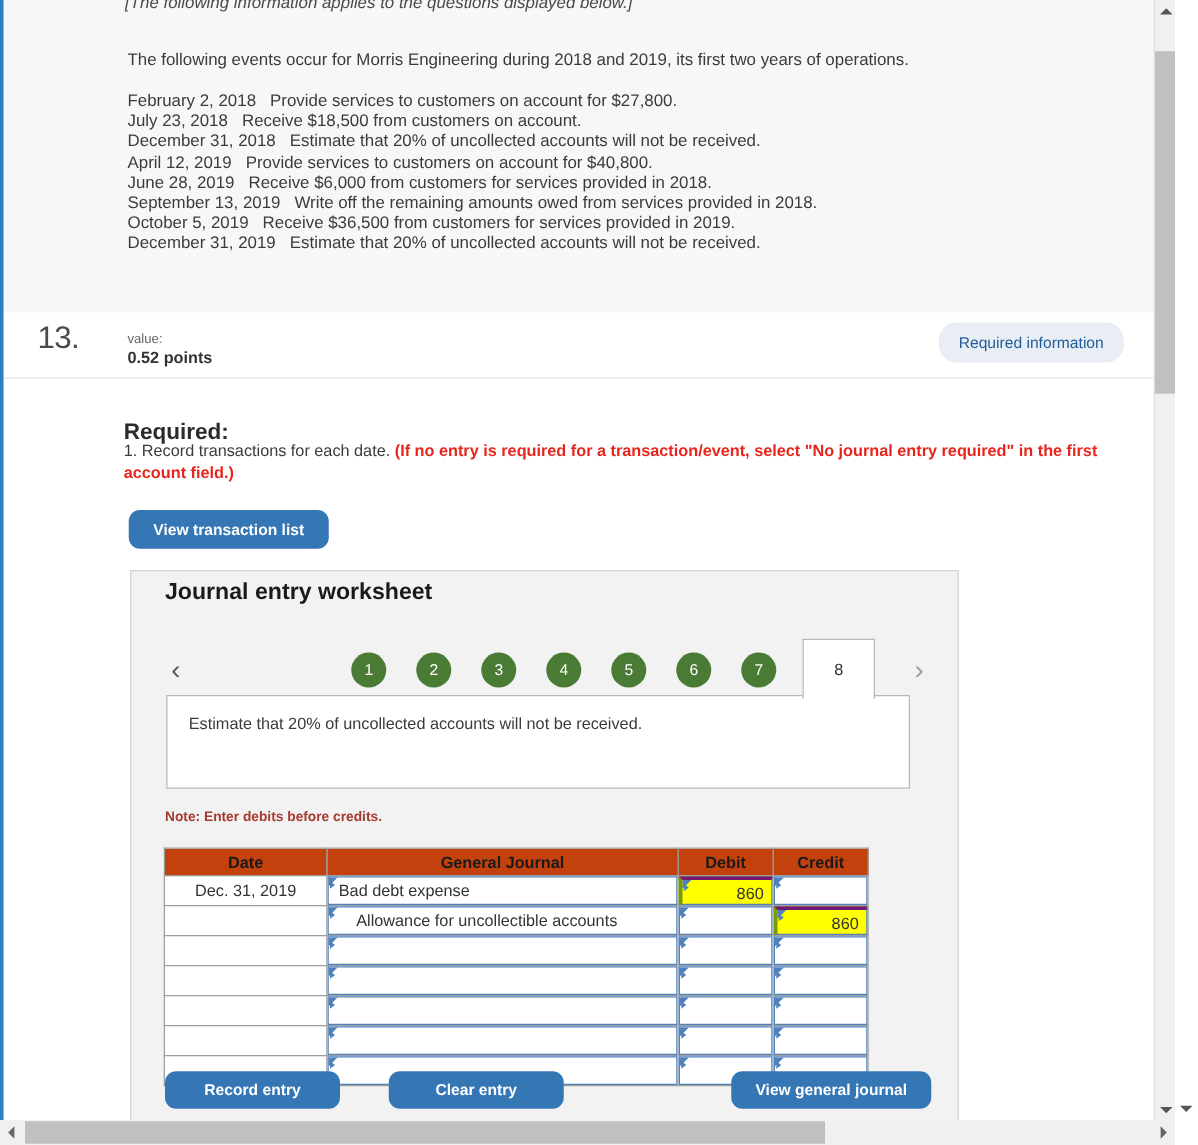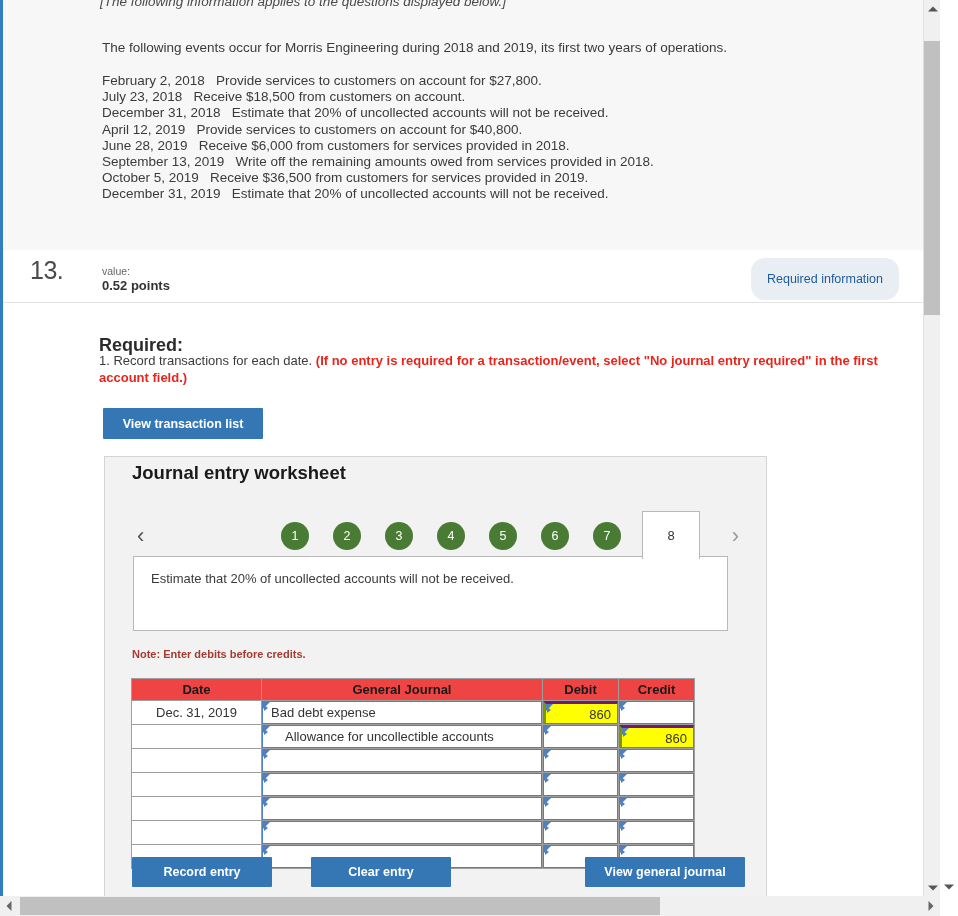--- a/index.html
+++ b/index.html
@@ -95,21 +95,21 @@
     font-size: 13px;
     font-weight: bold;
     color: #333333;
   }
   .req-info-btn {
     position: absolute;
     right: 41px; top: 8px;
     background: #e8eef4;
     color: #1f5c99;
     font-size: 12.5px;
-    padding: 14px 16px;
+    padding: 9px 16px;
     border: none;
     border-radius: 14px;
     font-family: "Liberation Sans", sans-serif;
     cursor: pointer;
   }
 
   
   .required-wrap {
     position: relative;
     padding-top: 32px;
@@ -137,21 +137,21 @@
   
   .btn-blue {
     background: #3576b5;
     color: #ffffff;
     border: none;
     font-size: 12.5px;
     font-weight: bold;
     font-family: "Liberation Sans", sans-serif;
     padding: 4px;
     cursor: pointer;
-    border-radius: 1px;
+    border-radius: 9px;
     text-align: center;
   }
   .view-tx-btn {
     position: absolute;
     left: 100px; top: 105px;
     width: 160px; height: 31px;
   }
 
   
   .worksheet {
@@ -240,21 +240,21 @@
 
   
   .jtable {
     position: absolute;
     left: 26px; top: 221px;
     width: 563px;
     border-collapse: collapse;
     table-layout: fixed;
   }
   .jtable th {
-    background: #ef4444;
+    background: #c2410c;
     border: 1px solid #9e9e9e;
     font-size: 13px;
     font-weight: bold;
     color: #1a1a1a;
     height: 22px;
     padding: 0;
   }
   .jtable td {
     border: 1px solid #9e9e9e;
     background: #ffffff;

